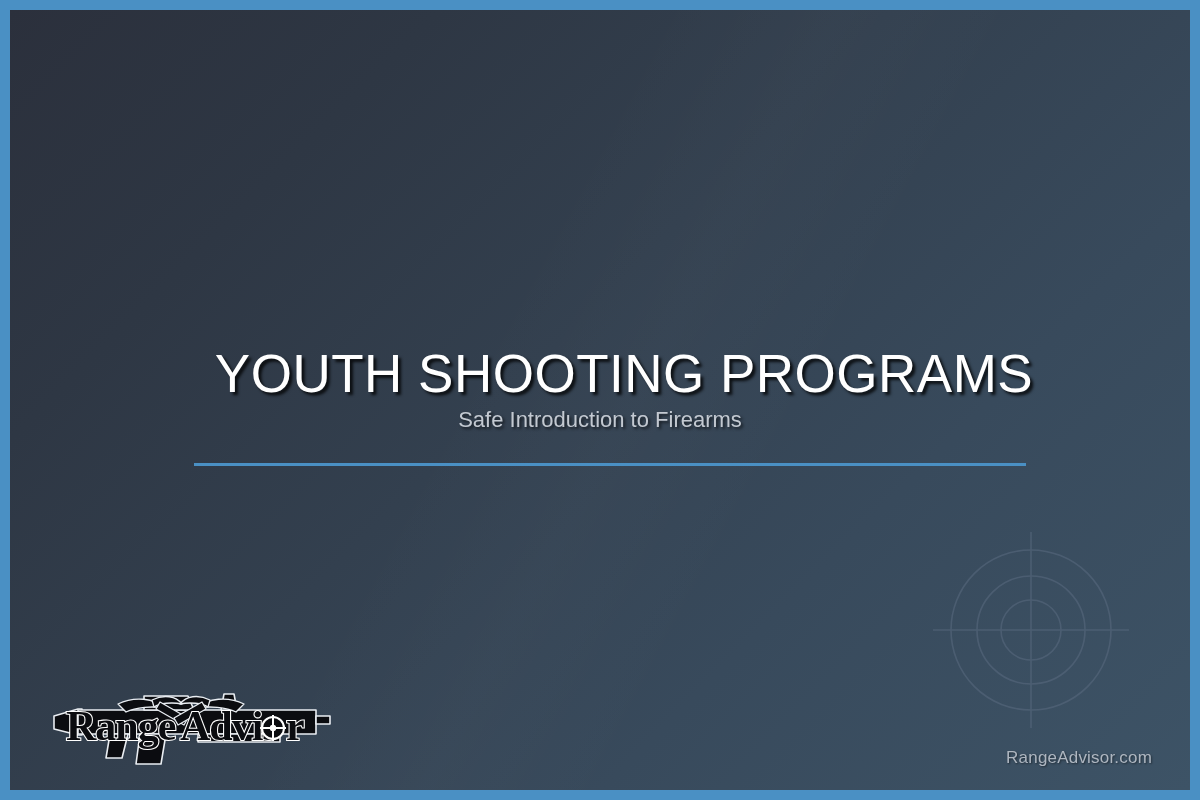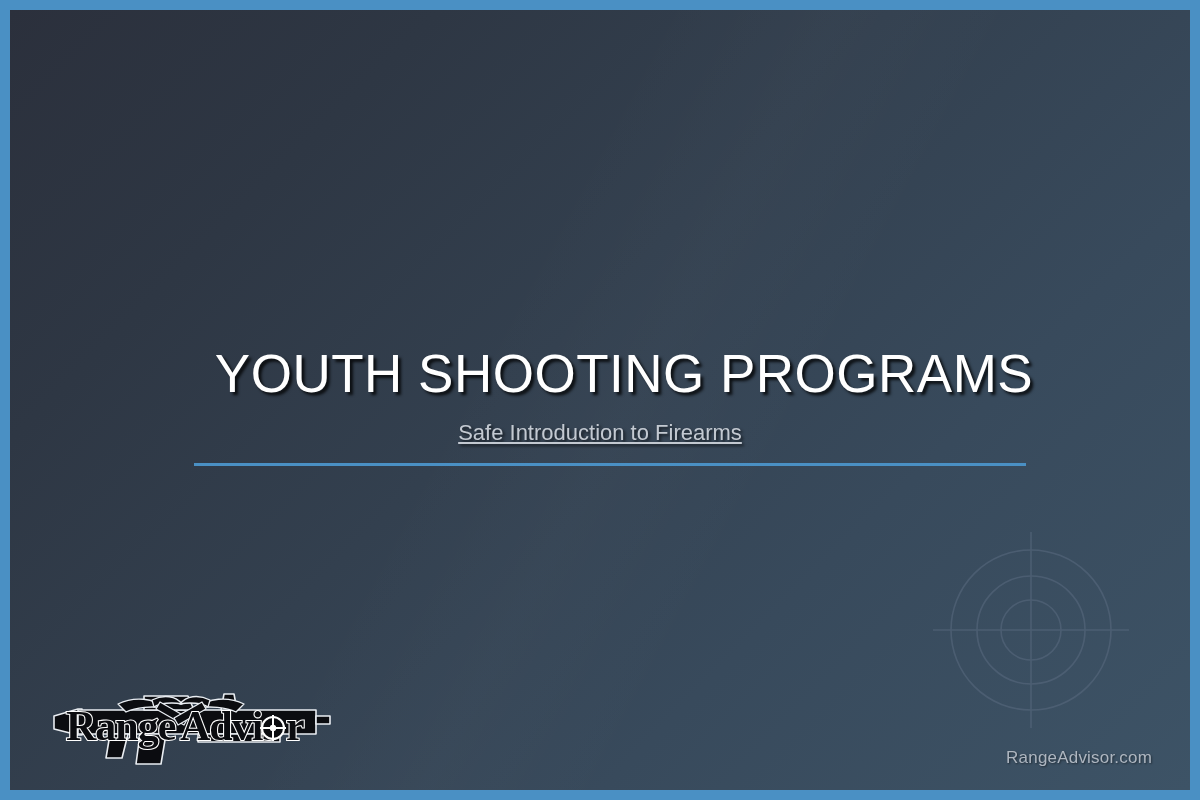--- a/index.html
+++ b/index.html
@@ -68,28 +68,27 @@
     font-size: 53px;
     font-weight: 400;
     letter-spacing: 0.5px;
     color: #ffffff;
     line-height: 1.06;
     text-shadow: 3px 3px 3px rgba(0,0,0,0.78);
     white-space: nowrap;
     padding-left: 48px;
   }
   .slide-subtitle {
-    margin: 18px 0 0 0;
+    margin: 5px 0 0 0;
     font-size: 22px;
     font-weight: 400;
     color: #c3c9d1;
     line-height: 1.2;
     text-shadow: 2px 2px 3px rgba(0,0,0,0.62);
     white-space: nowrap;
-    text-decoration: underline;
   }
   .divider {
     position: absolute;
     left: 184px;
     top: 453px;
     width: 832px;
     height: 3px;
     background: #4a90c4;
   }
 

